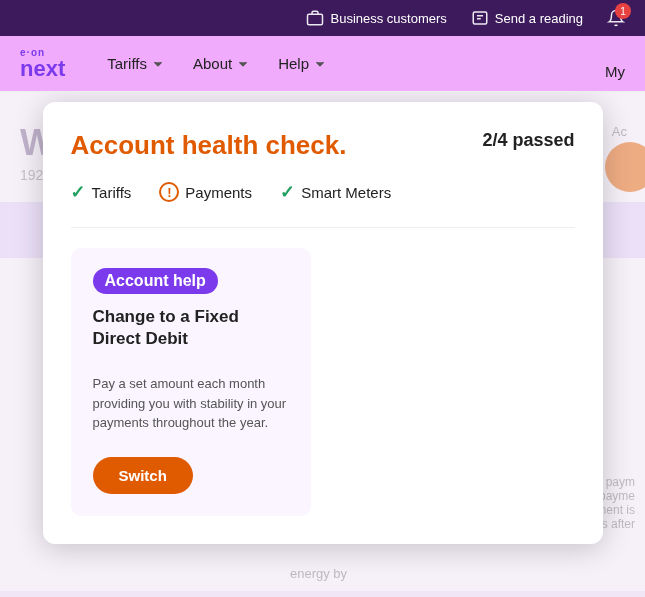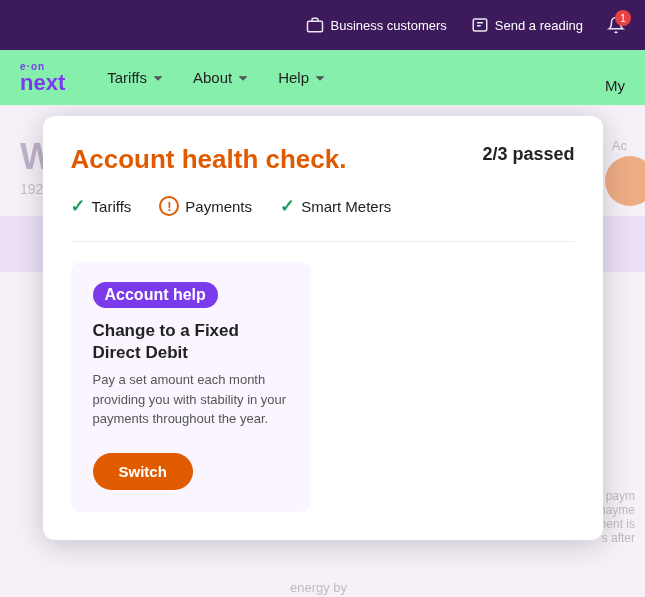--- a/index.html
+++ b/index.html
@@ -8,21 +8,21 @@
       width: 645px;
       height: 597px;
       overflow: hidden;
       position: relative;
       background: #f0e6f6;
     }
 
     
     .top-bar {
       background: #3d1a5c;
-      height: 50px;
+      height: 36px;
       display: flex;
       align-items: center;
       justify-content: flex-end;
       padding: 0 20px;
       gap: 24px;
     }
     .top-bar-item {
       display: flex;
       align-items: center;
       gap: 6px;
@@ -54,21 +54,21 @@
       width: 16px;
       height: 16px;
       font-size: 10px;
       display: flex;
       align-items: center;
       justify-content: center;
     }
 
     
     .nav-bar {
-      background: #86efac;
+      background: #f0abfc;
       height: 56px;
       display: flex;
       align-items: center;
       padding: 0 20px;
       gap: 0;
       border-bottom: 1px solid #eee;
     }
     .logo {
       margin-right: 30px;
     }
@@ -285,21 +285,21 @@
       font-size: 16px;
       font-weight: bold;
       padding: 4px 12px;
       border-radius: 20px;
       margin-bottom: 12px;
     }
     .card-title {
       font-size: 17px;
       font-weight: bold;
       color: #222;
-      margin-bottom: 6px;
+      margin-bottom: 24px;
       line-height: 1.3;
     }
     .card-desc {
       font-size: 13px;
       color: #555;
       line-height: 1.5;
       margin-bottom: 24px;
     }
     .card-switch-btn {
       background: #e05a00;
@@ -379,21 +379,21 @@
     <div>ment is</div>
     <div>s after</div>
   </div>
   <div class="bg-bottom-center">energy by</div>
 
   <div class="modal-overlay">
     <div class="modal">
 
       <div class="modal-header">
         <div class="modal-title">Account health check.</div>
-        <div class="modal-score">2/3 passed</div>
+        <div class="modal-score">2/4 passed</div>
       </div>
 
       <div class="check-items">
         <div class="check-item">
           <span class="check-green">✓</span>
           <span>Tariffs</span>
         </div>
         <div class="check-item">
           <span class="check-warn">!</span>
           <span>Payments</span>

